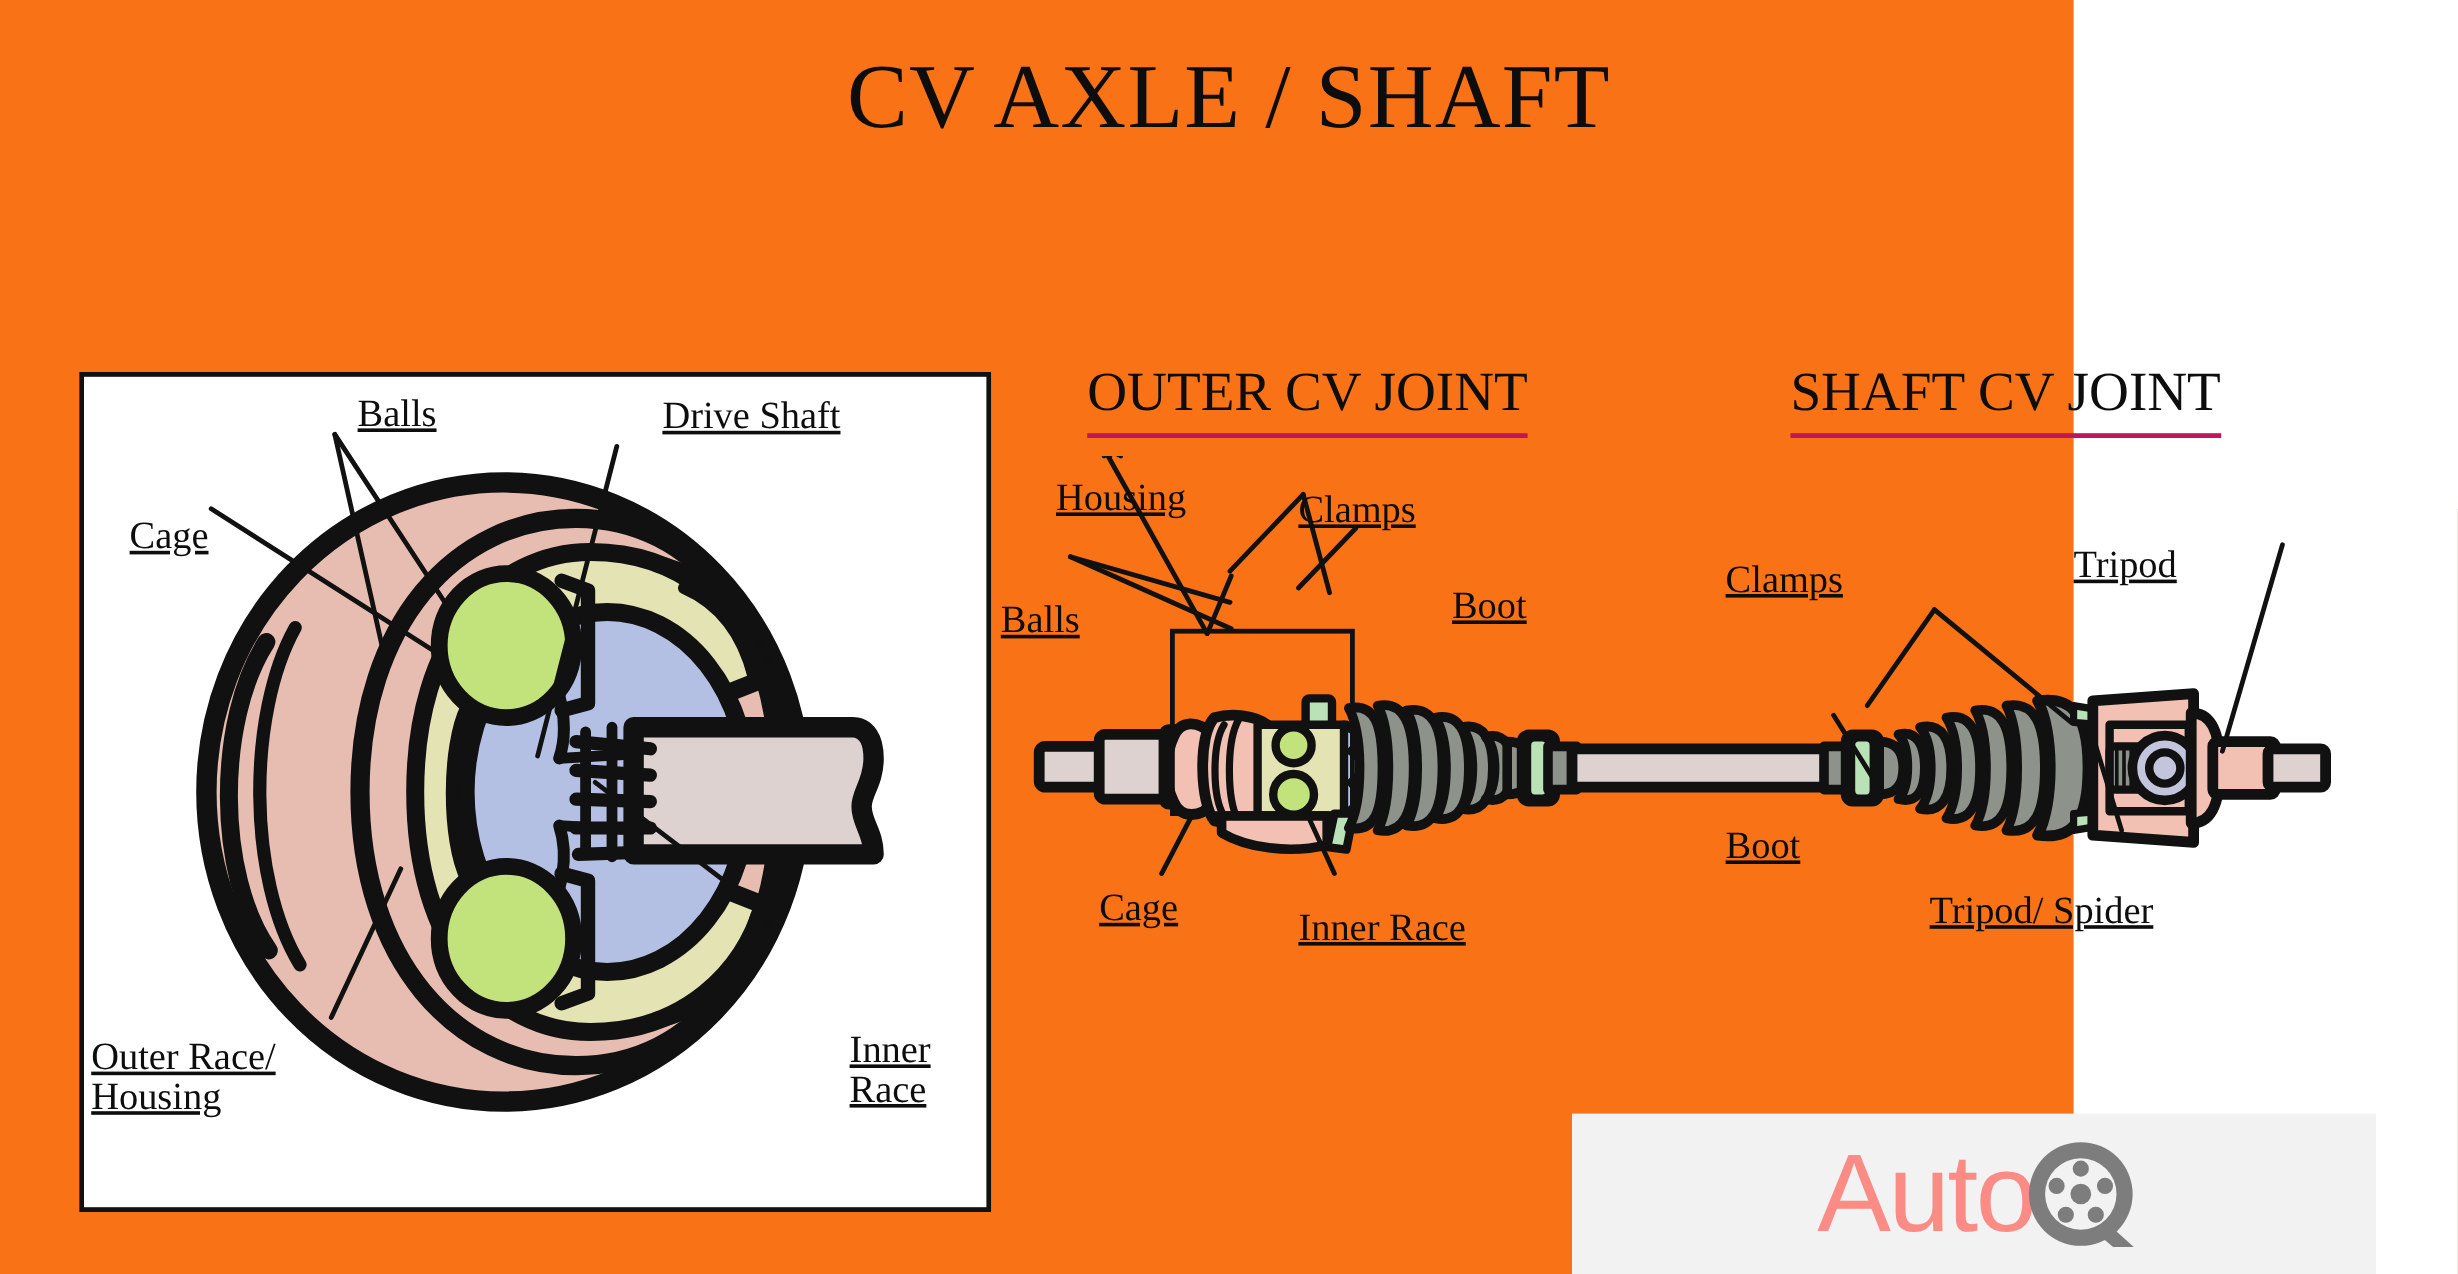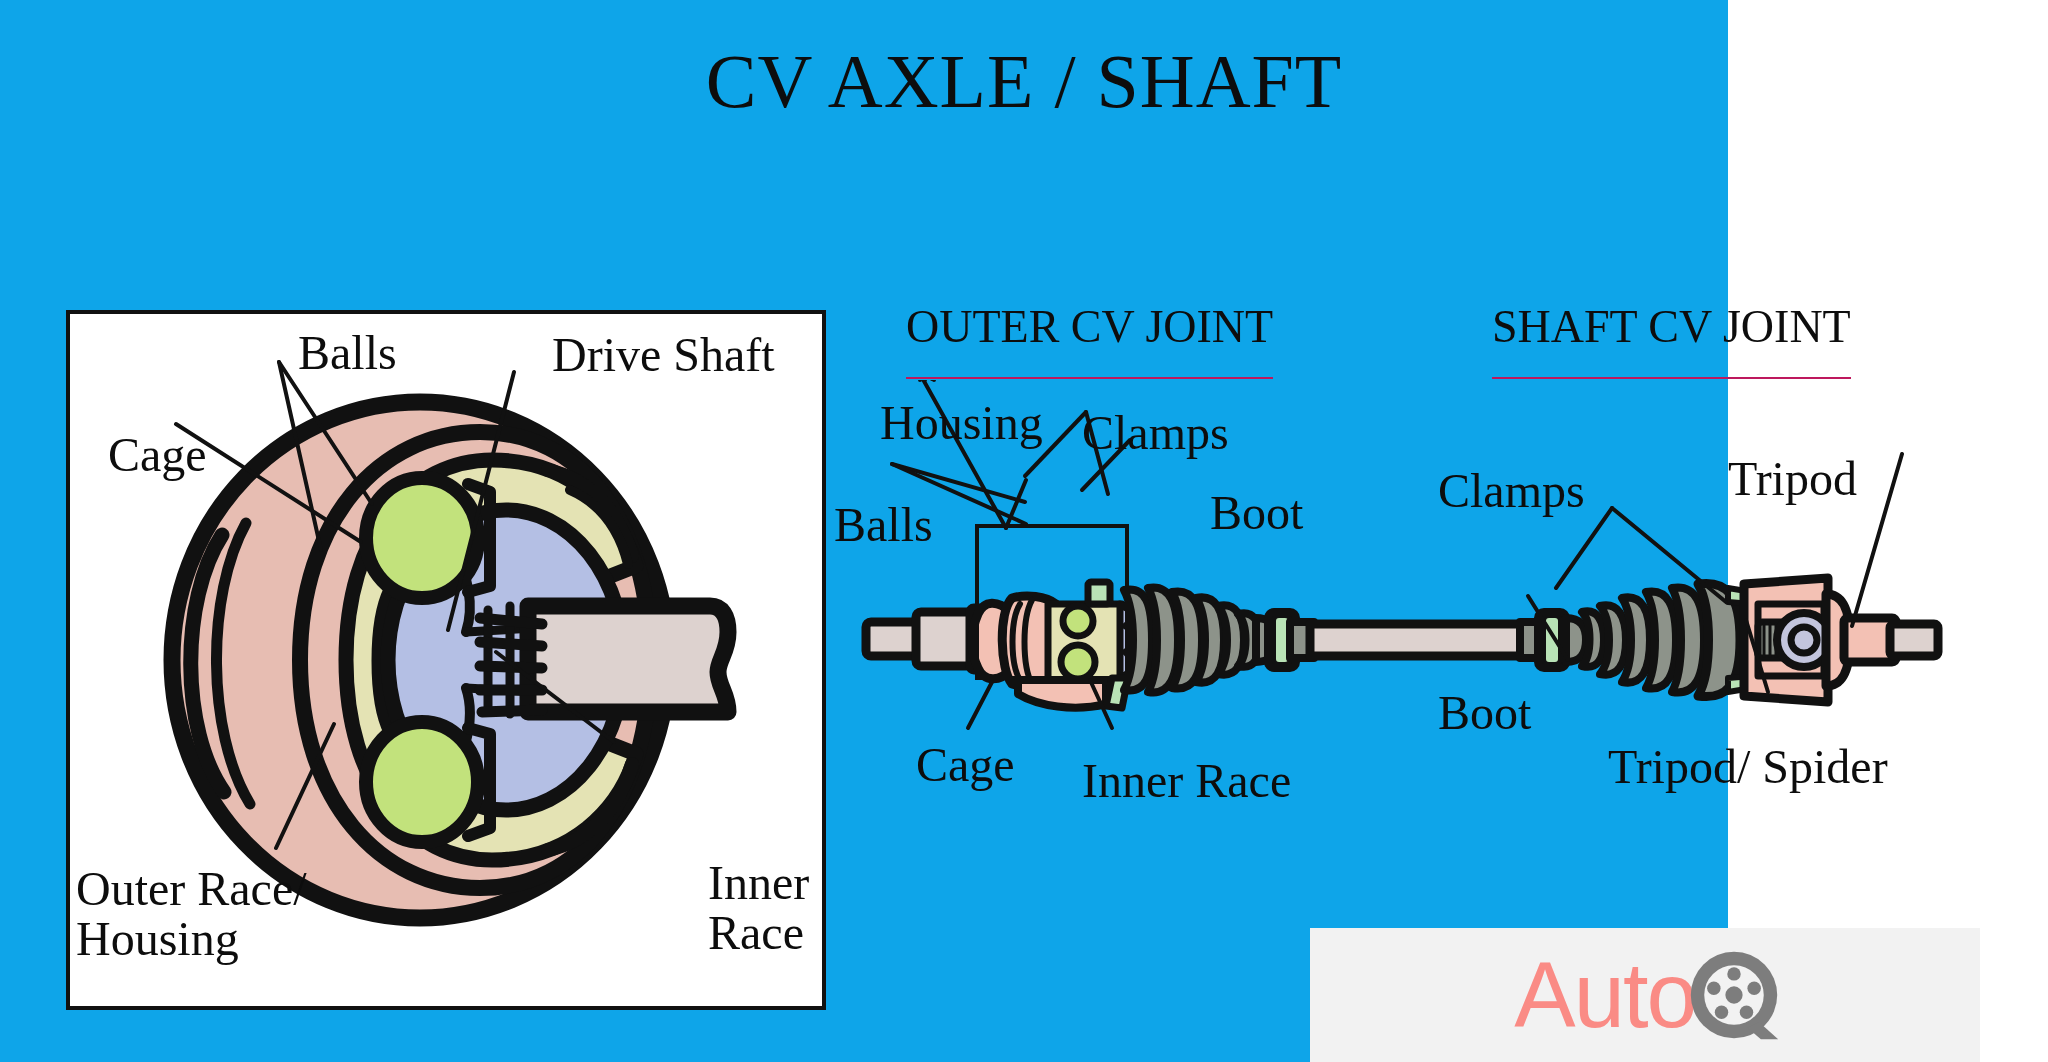--- a/index.html
+++ b/index.html
@@ -1,43 +1,43 @@
 <!DOCTYPE html>
 <html><head>
 <meta charset="utf-8">
 <style>
   html,body{margin:0;padding:0;background:#ffffff;}
   body{width:2048px;height:1062px;overflow:hidden;
        font-family:"Liberation Serif","DejaVu Serif",serif;color:#111;}
-  #root{position:relative;width:1728px;height:1062px;background:#0ea5e9;}
+  #root{position:relative;width:1728px;height:1062px;background:#f97316;}
 
   .page-title{
     position:absolute; left:0; top:38px; width:2048px; text-align:center;
     font-size:76px; letter-spacing:1px; font-weight:400; color:#0d0d0d;
     font-family:"Liberation Serif","DejaVu Serif",serif;
   }
 
   .panel-box{
     position:absolute; left:66px; top:310px; width:760px; height:700px;
     border:4px solid #111; background:#fff; box-sizing:border-box;
   }
 
   svg{display:block;}
   .svgwrap{position:absolute;}
 
   .lbl{
-    position:absolute; font-size:48px; line-height:1.04; color:#0d0d0d;
-    white-space:pre; font-family:"Liberation Serif","DejaVu Serif",serif;
+    position:absolute; font-size:32px; line-height:1.04; color:#0d0d0d;
+    white-space:pre; font-family:"Liberation Serif","DejaVu Serif",serif;text-decoration:underline;
   }
 
   .sect-title{
     position:absolute; font-size:46px; color:#0d0d0d; white-space:nowrap;
     font-family:"Liberation Serif","DejaVu Serif",serif; letter-spacing:0px;
   }
-  .sect-title .u{ border-bottom:2px solid #be185d; padding-bottom:24px; display:inline-block;}
+  .sect-title .u{ border-bottom:4px solid #be185d; padding-bottom:8px; display:inline-block;}
 
   .wm{
     position:absolute; left:1310px; top:928px; width:670px; height:134px;
     background:#f2f2f2; display:flex; align-items:center; justify-content:center;
   }
   .wm-txt{
     font-family:"Liberation Sans","DejaVu Sans",sans-serif;
     font-size:92px; font-weight:400; letter-spacing:-2px; display:flex; align-items:center;
   }
   .wm-auto{color:#fa8b85;}

